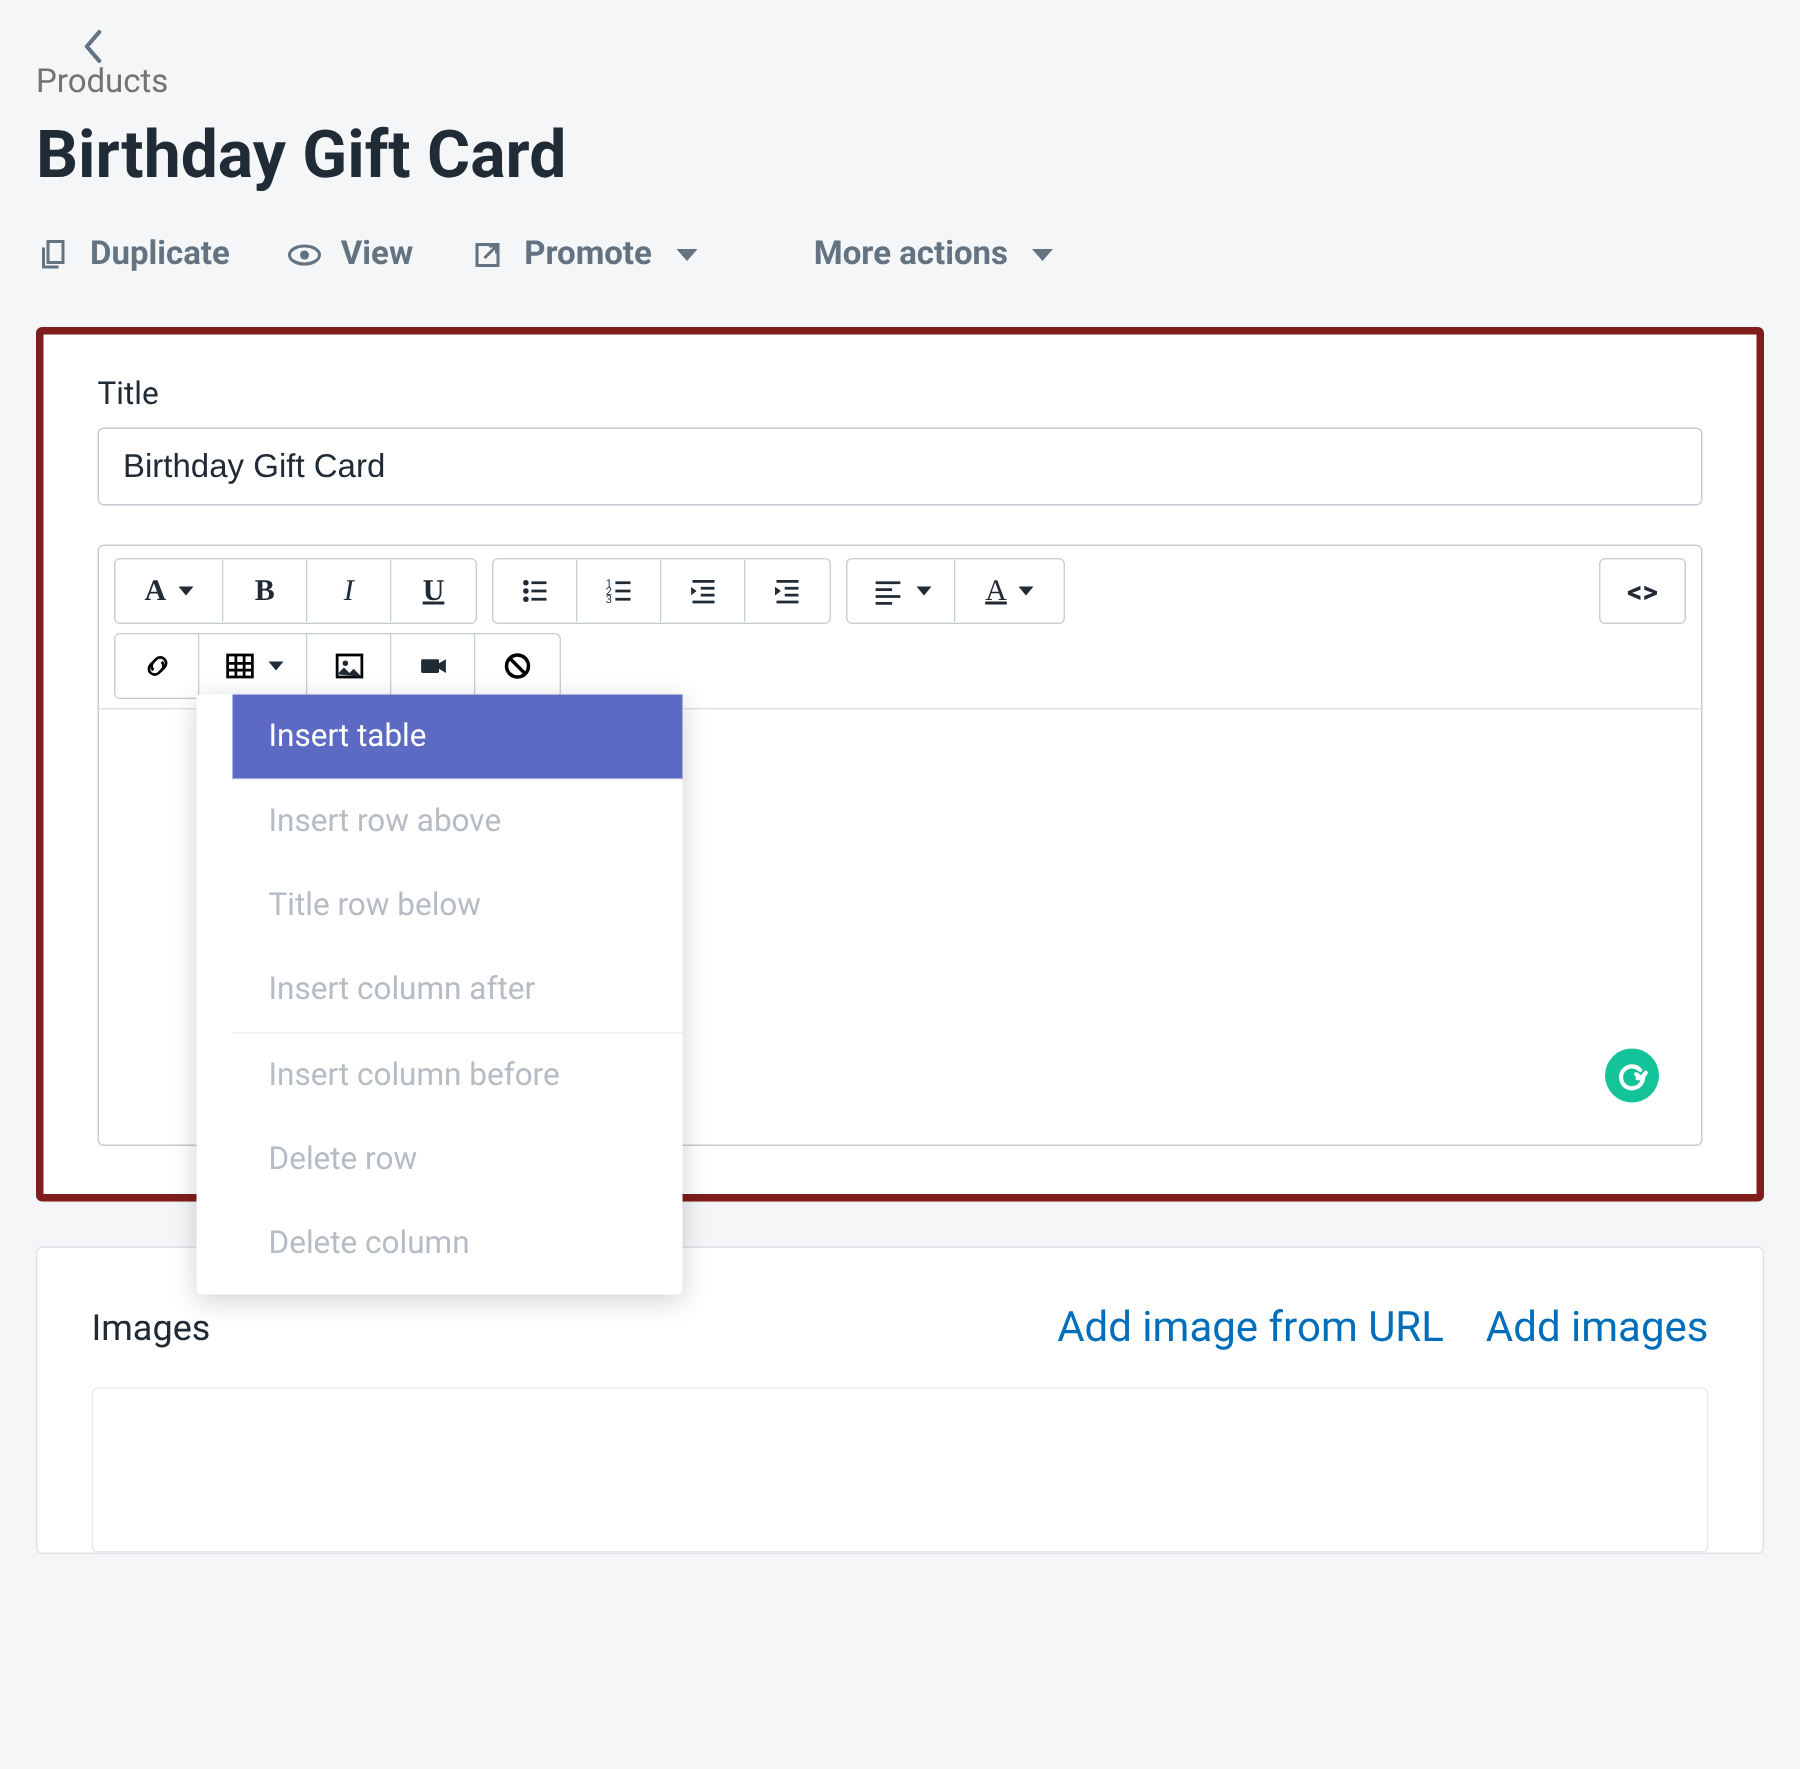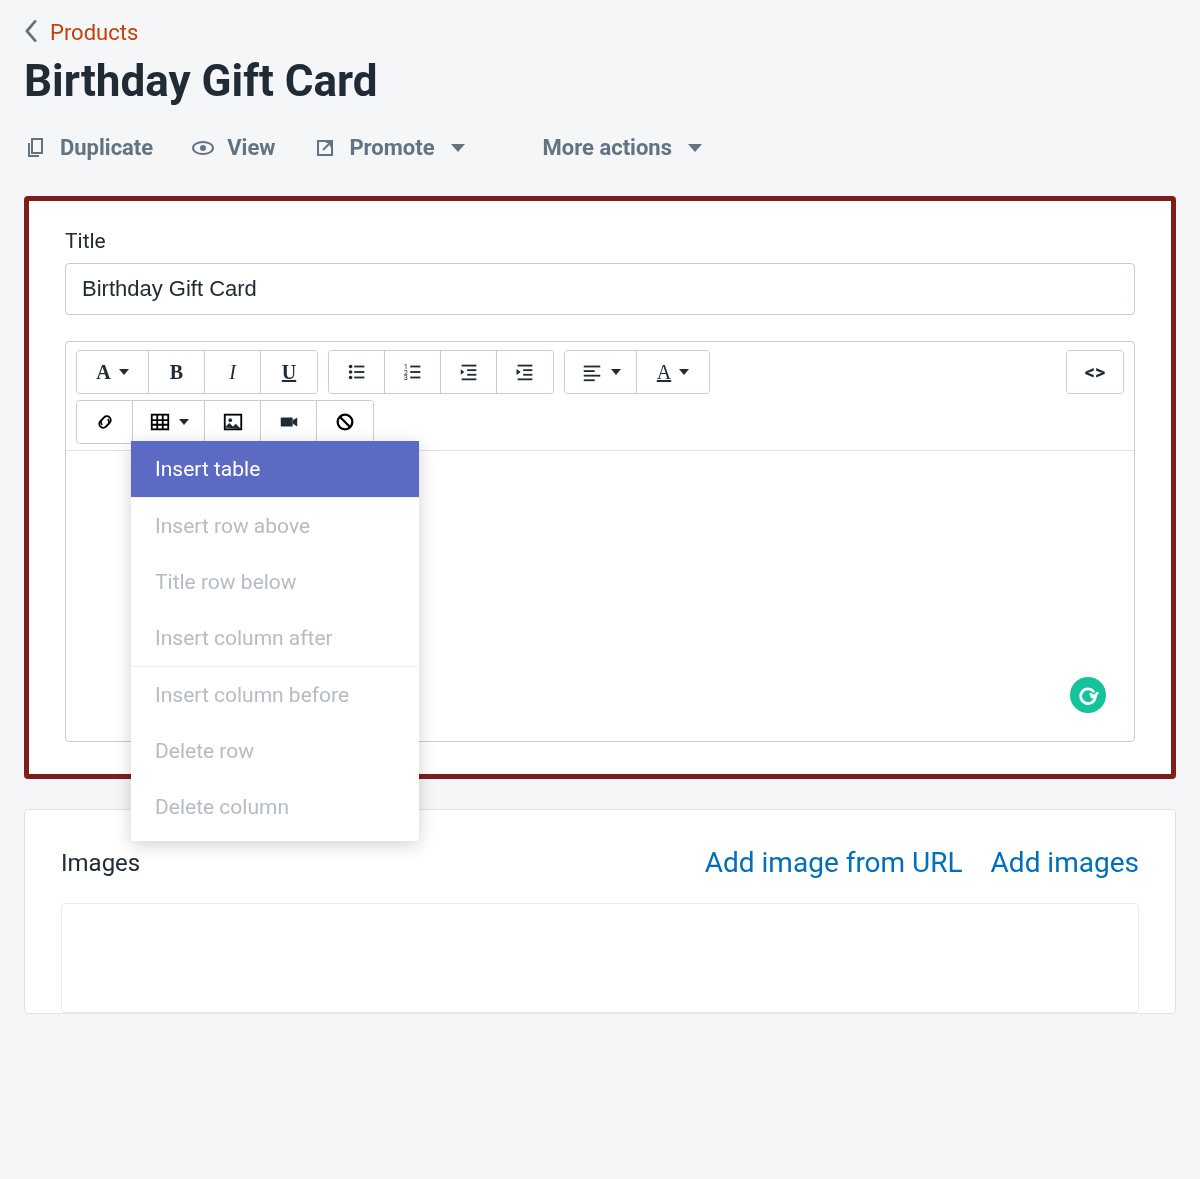--- a/index.html
+++ b/index.html
@@ -6,25 +6,26 @@
   body {
     font-family: -apple-system, BlinkMacSystemFont, "Segoe UI", Roboto, Helvetica, Arial, sans-serif;
     background: #f4f6f8;
     color: #212b36;
     font-size: 16px;
     width: 1200px;
   }
   .page { padding: 20px 24px; }
   .breadcrumb {
     display: inline-flex;
-    align-items: flex-start;
-    color: #c2410c;
+    align-items: center;
+    color: #737373;
     font-size: 22px;
     cursor: pointer;
     margin-bottom: 10px;
+    flex-direction: column;
   }
   .breadcrumb svg { width: 14px; height: 22px; margin-right: 12px; }
   .page-title {
     font-size: 44px;
     font-weight: 700;
     color: #212b36;
     margin-bottom: 28px;
   }
   .actions-row {
     display: flex;
@@ -105,26 +106,27 @@
   }
   .right-push { margin-left:auto; }
   .editor-body {
     min-height: 290px;
     position: relative;
   }
   .dropdown {
     position: absolute;
     left: 65px;
     top: -10px;
-    width: 288px;
+    width: 324px;
     background: #fff;
     border-radius: 3px;
     box-shadow: 0 4px 18px rgba(0,0,0,0.18);
     z-index: 10;
     padding-bottom: 6px;
+    padding-left: 24px;
   }
   .dropdown .item {
     padding: 16px 24px;
     font-size: 21px;
     cursor: pointer;
   }
   .dropdown .item.highlight {
     background: #5c6ac4;
     color: #fff;
   }

